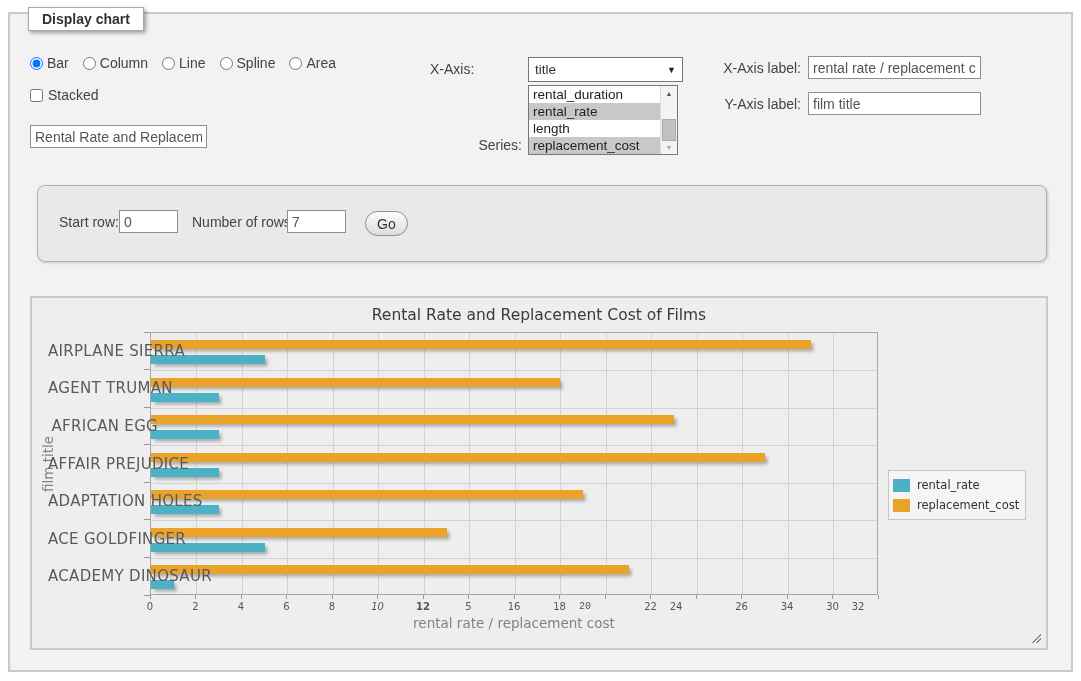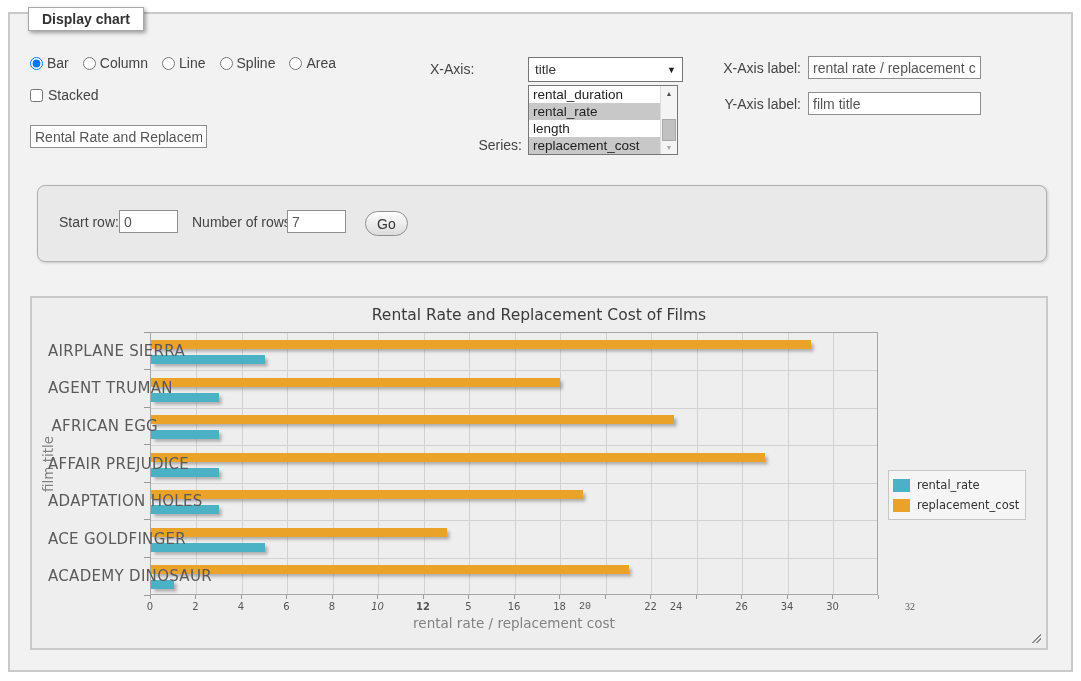--- a/index.html
+++ b/index.html
@@ -317,15 +317,15 @@
     <div class="abs xtick-label" style="left: 618.5px;">22</div>
     <div class="abs xtick" style="left: 618px; top: 297px;"></div>
     <div class="abs xtick-label" style="left: 644px; text-align: center;">24</div>
     <div class="abs xtick" style="left: 663.5px; top: 297px;"></div>
     <div class="abs xtick-label" style="left: 709.5px;">26</div>
     <div class="abs xtick" style="left: 709px; top: 297px;"></div>
     <div class="abs xtick-label" style="left: 755px;">34</div>
     <div class="abs xtick" style="left: 754.5px; top: 297px;"></div>
     <div class="abs xtick-label" style="left: 800.5px;">30</div>
     <div class="abs xtick" style="left: 800px; top: 297px;"></div>
-    <div class="abs xtick-label" style="left: 878px; font-family: Liberation Serif, serif;">32</div>
+    <div class="abs xtick-label" style="left: 826px;">32</div>
     <div class="abs xtick" style="left: 845.5px; top: 297px;"></div>
   </div>
 
 </body></html>

